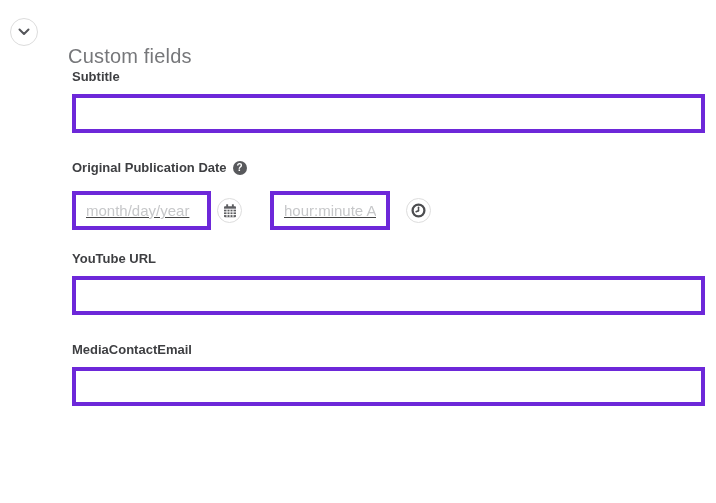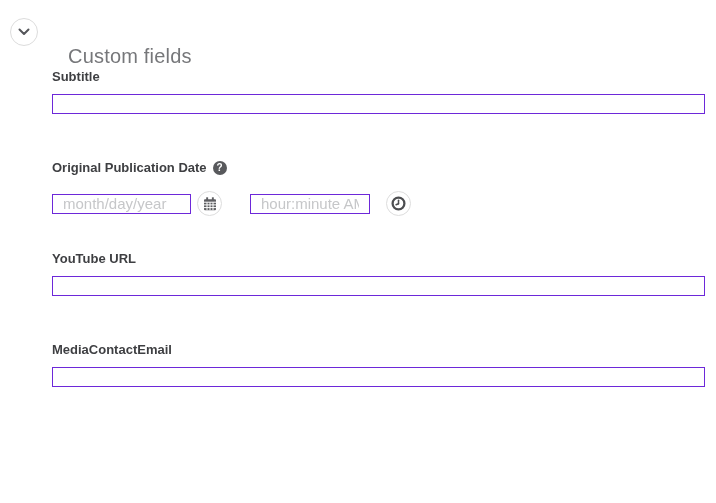--- a/index.html
+++ b/index.html
@@ -25,37 +25,38 @@
   .section-title {
     position: absolute; left: 68px; top: 17px;
     font-size: 20px; font-weight: 400;
     color: #76777a;
     letter-spacing: 0.2px;
     margin-top: 28px;
   }
 
   
   .field {
-    position: absolute; left: 52px; right: 11px;
+    position: absolute; left: 72px; right: 11px;
   }
   .field > label {
     display: block;
     font-size: 13px; font-weight: 700;
     color: #3e3f42;
     line-height: 16px;
     margin-bottom: 9px;
   }
   .text-input {
-    width: 100%; height: 20px;
-    border: 1px solid #6d28d9;
+    width: 100%; height: 39px;
+    border: 4px solid #6d28d9;
     background: #ffffff;
     font-size: 15px; color: #444;
     padding: 0 10px;
     outline: none;
     border-radius: 0;
+    text-decoration: underline;
   }
   .text-input::placeholder { color: #c6c7c9; opacity: 1; }
 
   
   .datetime-row {
     display: flex; align-items: center;
   }
   .date-input { width: 139px; }
   .time-input { width: 120px; margin-left: 28px; }
   .icon-circle-btn {

